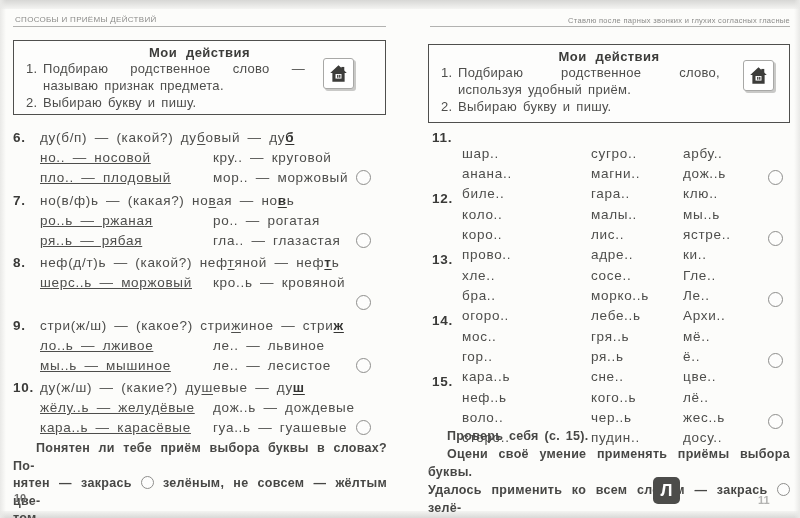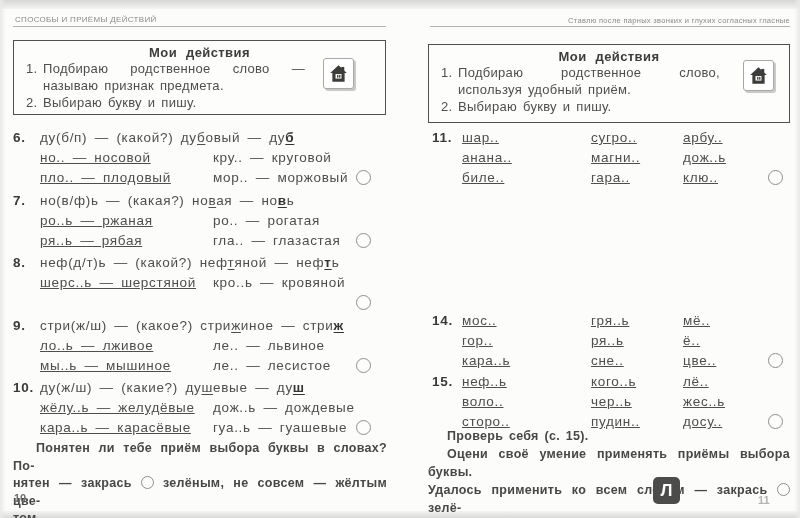--- a/index.html
+++ b/index.html
@@ -48,21 +48,21 @@
   .num{font-weight:bold;color:#3a3a38;display:inline-block;width:27px;vertical-align:top;}
   .lex,.rex{position:absolute;font-size:13.5px;letter-spacing:.7px;word-spacing:3px;
     line-height:20px;height:60px;}
   .lex{left:13px;width:374px;}
   .rex{left:32px;width:358px;}
   .lex .lines{display:inline-block;vertical-align:top;width:340px;}
   .cell1{display:inline-block;width:173px;text-decoration:underline;}
   .u{text-decoration:underline;text-underline-offset:2px;}
   .bu{font-weight:bold;color:#343432;text-decoration:underline;text-underline-offset:2px;}
   .w{white-space:nowrap;}
-  .rex .col{position:absolute;top:0;white-space:nowrap;text-decoration:underline;}
+  .rex .col{position:absolute;top:16px;white-space:nowrap;}
   .rex .c1{left:30px;}
   .rex .c2{left:131px;margin-left:28px;}
   .rex .c3{left:251px;}
   .bubble{position:absolute;width:13px;height:13px;border:1.5px solid #8e8e8c;
     border-radius:50%;background:#fdfdfc;}
   .lex .bubble{right:16px;bottom:3px;}
   .rex .bubble{right:7px;bottom:3px;}
 
   
   .footer{position:absolute;font-weight:bold;font-size:12.5px;color:#474745;
@@ -145,21 +145,21 @@
     </div>
 
     <div class="lex" style="top:253px">
       <span class="num">8.</span><div class="lines">
         <div class="hline">
           <span>неф(д/т)ь — (какой?)</span>
           <span class="w"><span>неф</span><span class="u">т</span><span>яной</span></span>
           <span>—</span>
           <span class="w"><span>неф</span><span class="bu">т</span><span>ь</span></span>
         </div>
-        <div class="row"><span class="cell1">шерс..ь — шерстяной</span><span class="cell2">кро..ь — кровяной</span></div>
+        <div class="row"><span class="cell1">шерс..ь — моржовый</span><span class="cell2">кро..ь — кровяной</span></div>
       </div>
       <span class="bubble"></span>
     </div>
 
     <div class="lex" style="top:316px">
       <span class="num">9.</span><div class="lines">
         <div class="hline">
           <span>стри(ж/ш) — (какое?)</span>
           <span class="w"><span>стри</span><span class="u">ж</span><span>иное</span></span>
           <span>—</span>
@@ -234,21 +234,59 @@
           <div>гара..</div>
         </div>
       <div class="col c3">
           <div>арбу..</div>
           <div>дож..ь</div>
           <div>клю..</div>
         </div>
       <span class="bubble"></span>
     </div>
 
-
+    <div class="rex" style="top:189px">
+      <span class="num">12.</span>
+      <div class="col c1">
+          <div>коло..</div>
+          <div>коро..</div>
+          <div>прово..</div>
+        </div>
+      <div class="col c2">
+          <div>малы..</div>
+          <div>лис..</div>
+          <div>адре..</div>
+        </div>
+      <div class="col c3">
+          <div>мы..ь</div>
+          <div>ястре..</div>
+          <div>ки..</div>
+        </div>
+      <span class="bubble"></span>
+    </div>
+
+    <div class="rex" style="top:250px">
+      <span class="num">13.</span>
+      <div class="col c1">
+          <div>хле..</div>
+          <div>бра..</div>
+          <div>огоро..</div>
+        </div>
+      <div class="col c2">
+          <div>сосе..</div>
+          <div>морко..ь</div>
+          <div>лебе..ь</div>
+        </div>
+      <div class="col c3">
+          <div>Гле..</div>
+          <div>Ле..</div>
+          <div>Архи..</div>
+        </div>
+      <span class="bubble"></span>
+    </div>
 
     <div class="rex" style="top:311px">
       <span class="num">14.</span>
       <div class="col c1">
           <div>мос..</div>
           <div>гор..</div>
           <div>кара..ь</div>
         </div>
       <div class="col c2">
           <div>гря..ь</div>

